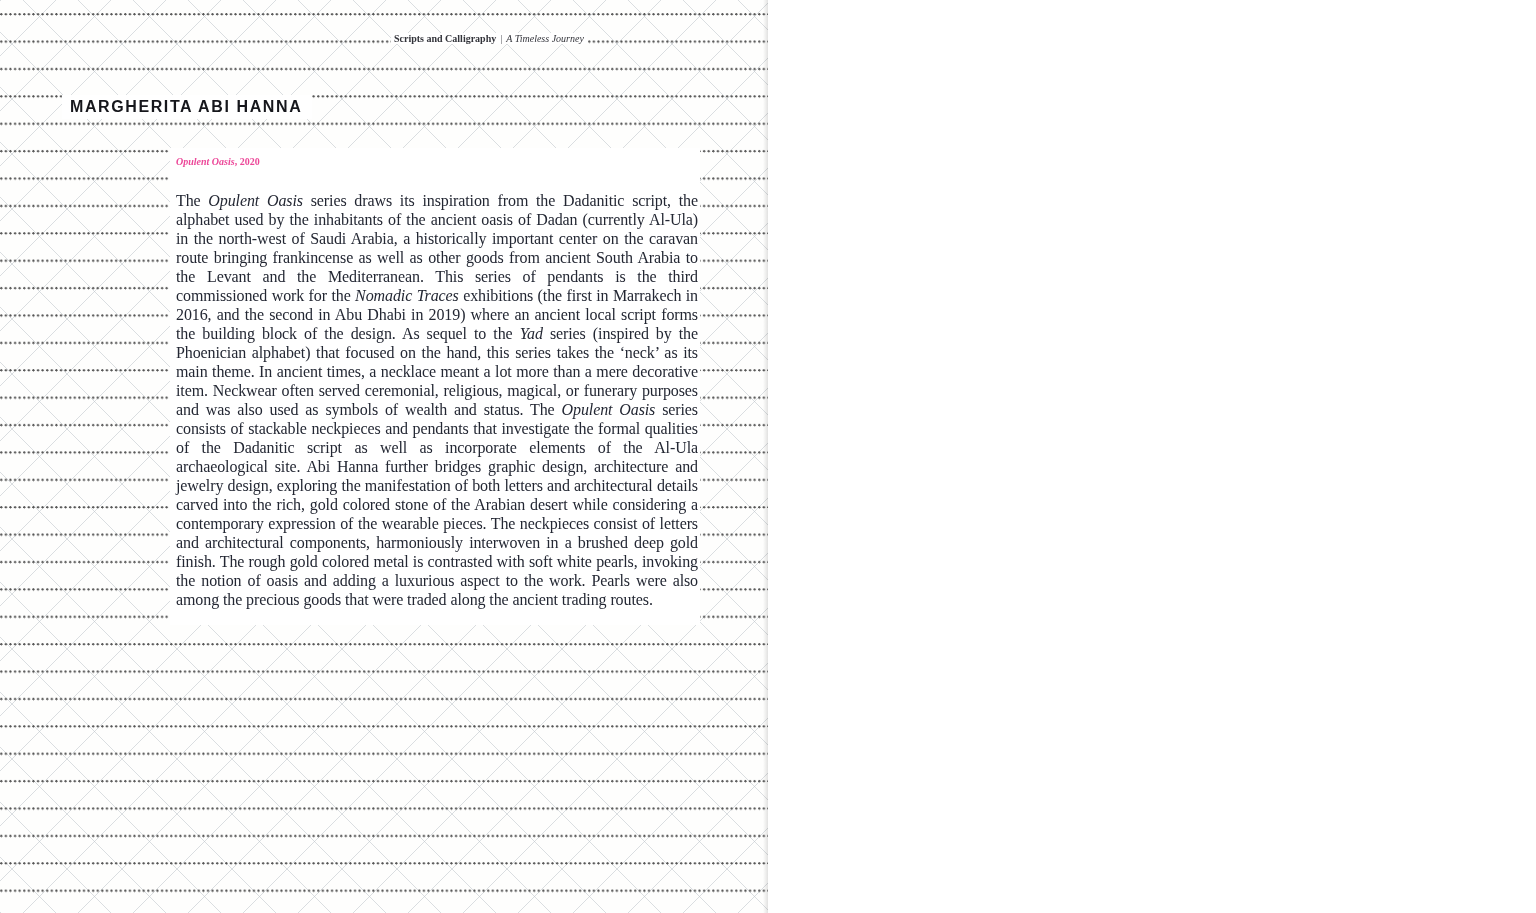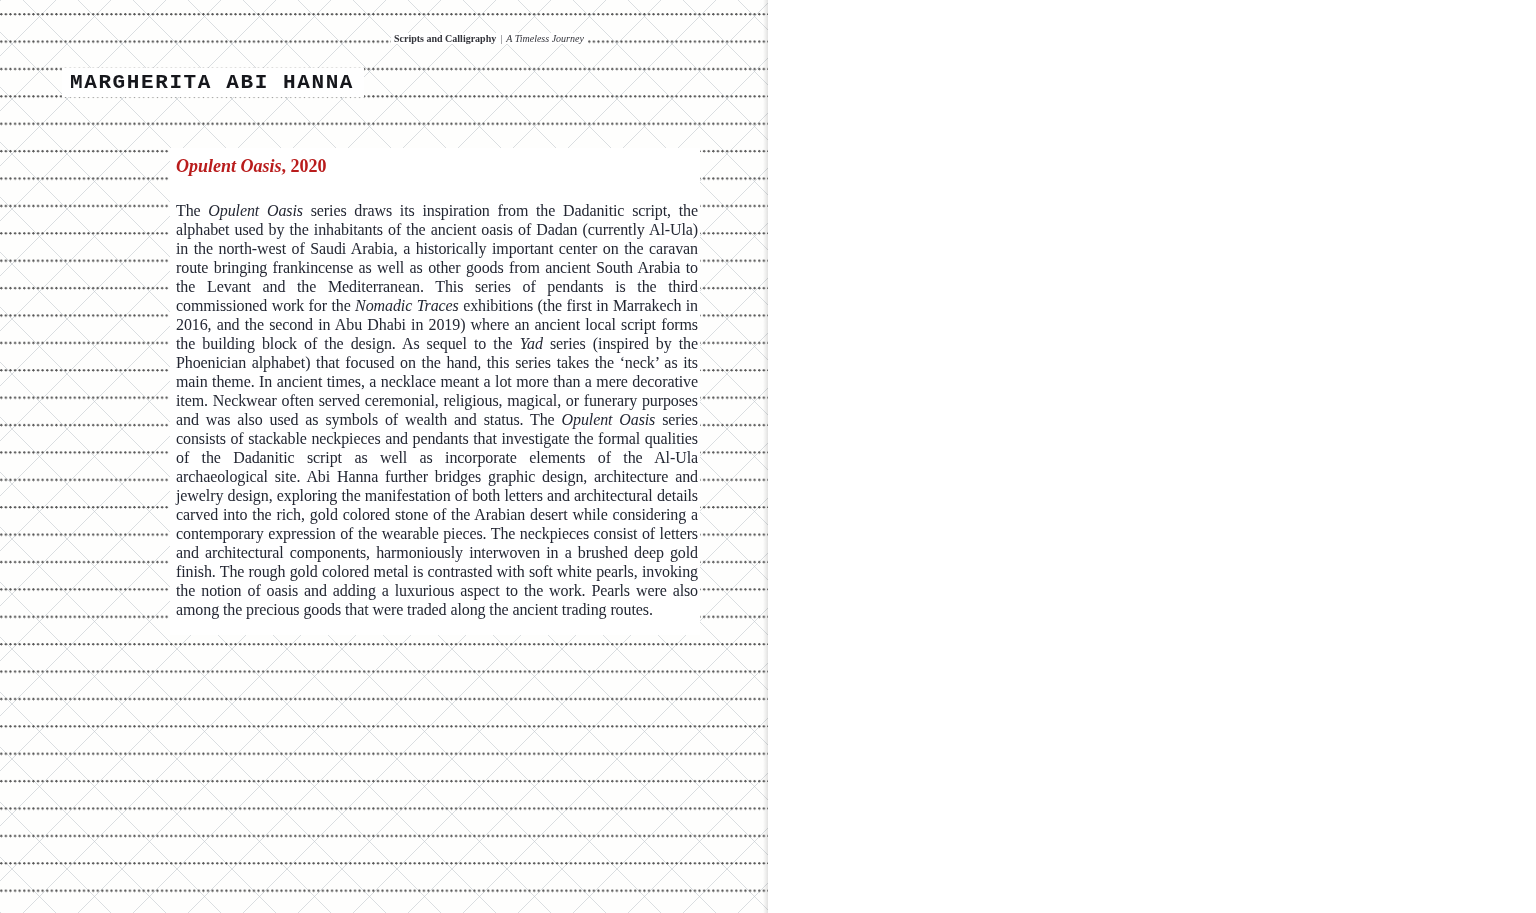--- a/index.html
+++ b/index.html
@@ -26,29 +26,29 @@
   
   .rh-left{
     position:absolute;left:391px;top:33px;font-size:10px;color:#33343a;
     background:#fff;padding:0 3px;white-space:nowrap;
   }
   .rh-left .rh-bold{font-weight:bold;}
   .rh-left .rh-sep{margin:0 4px;color:#55565c;}
   .rh-left .rh-ital{font-style:italic;}
   
   .artist-title{
-    position:absolute;left:62px;top:68px;margin:0;
-    font-family:Liberation Mono, monospace;font-weight:bold;font-size:21px;
+    position:absolute;left:62px;top:95px;margin:0;
+    font-family:Liberation Sans, sans-serif;font-weight:bold;font-size:16px;
     letter-spacing:1.6px;color:#16171c;background:#fff;padding:3px 10px 3px 8px;
   }
   .textblock{
     position:absolute;left:170px;top:148px;width:530px;background:#ffffff;
     padding:8px 2px 16px 6px;box-sizing:border-box;
   }
-  .work-title{font-size:18px;font-weight:bold;color:#b91c1c;margin:0 0 24px 0;}
+  .work-title{font-size:10px;font-weight:bold;color:#ec4899;margin:0 0 24px 0;}
   .work-title .wt-ital{font-style:italic;}
   .body-text{
     margin:0;font-size:16px;line-height:19px;letter-spacing:-0.1px;
     color:#232733;text-align:justify;hyphens:auto;
   }
   .folio{
     position:absolute;top:915px;width:54px;text-align:center;
     font-size:12.5px;font-weight:bold;color:#20242e;
   }
   .folio-left{left:503px;background:#fff;padding:1px 0;}

